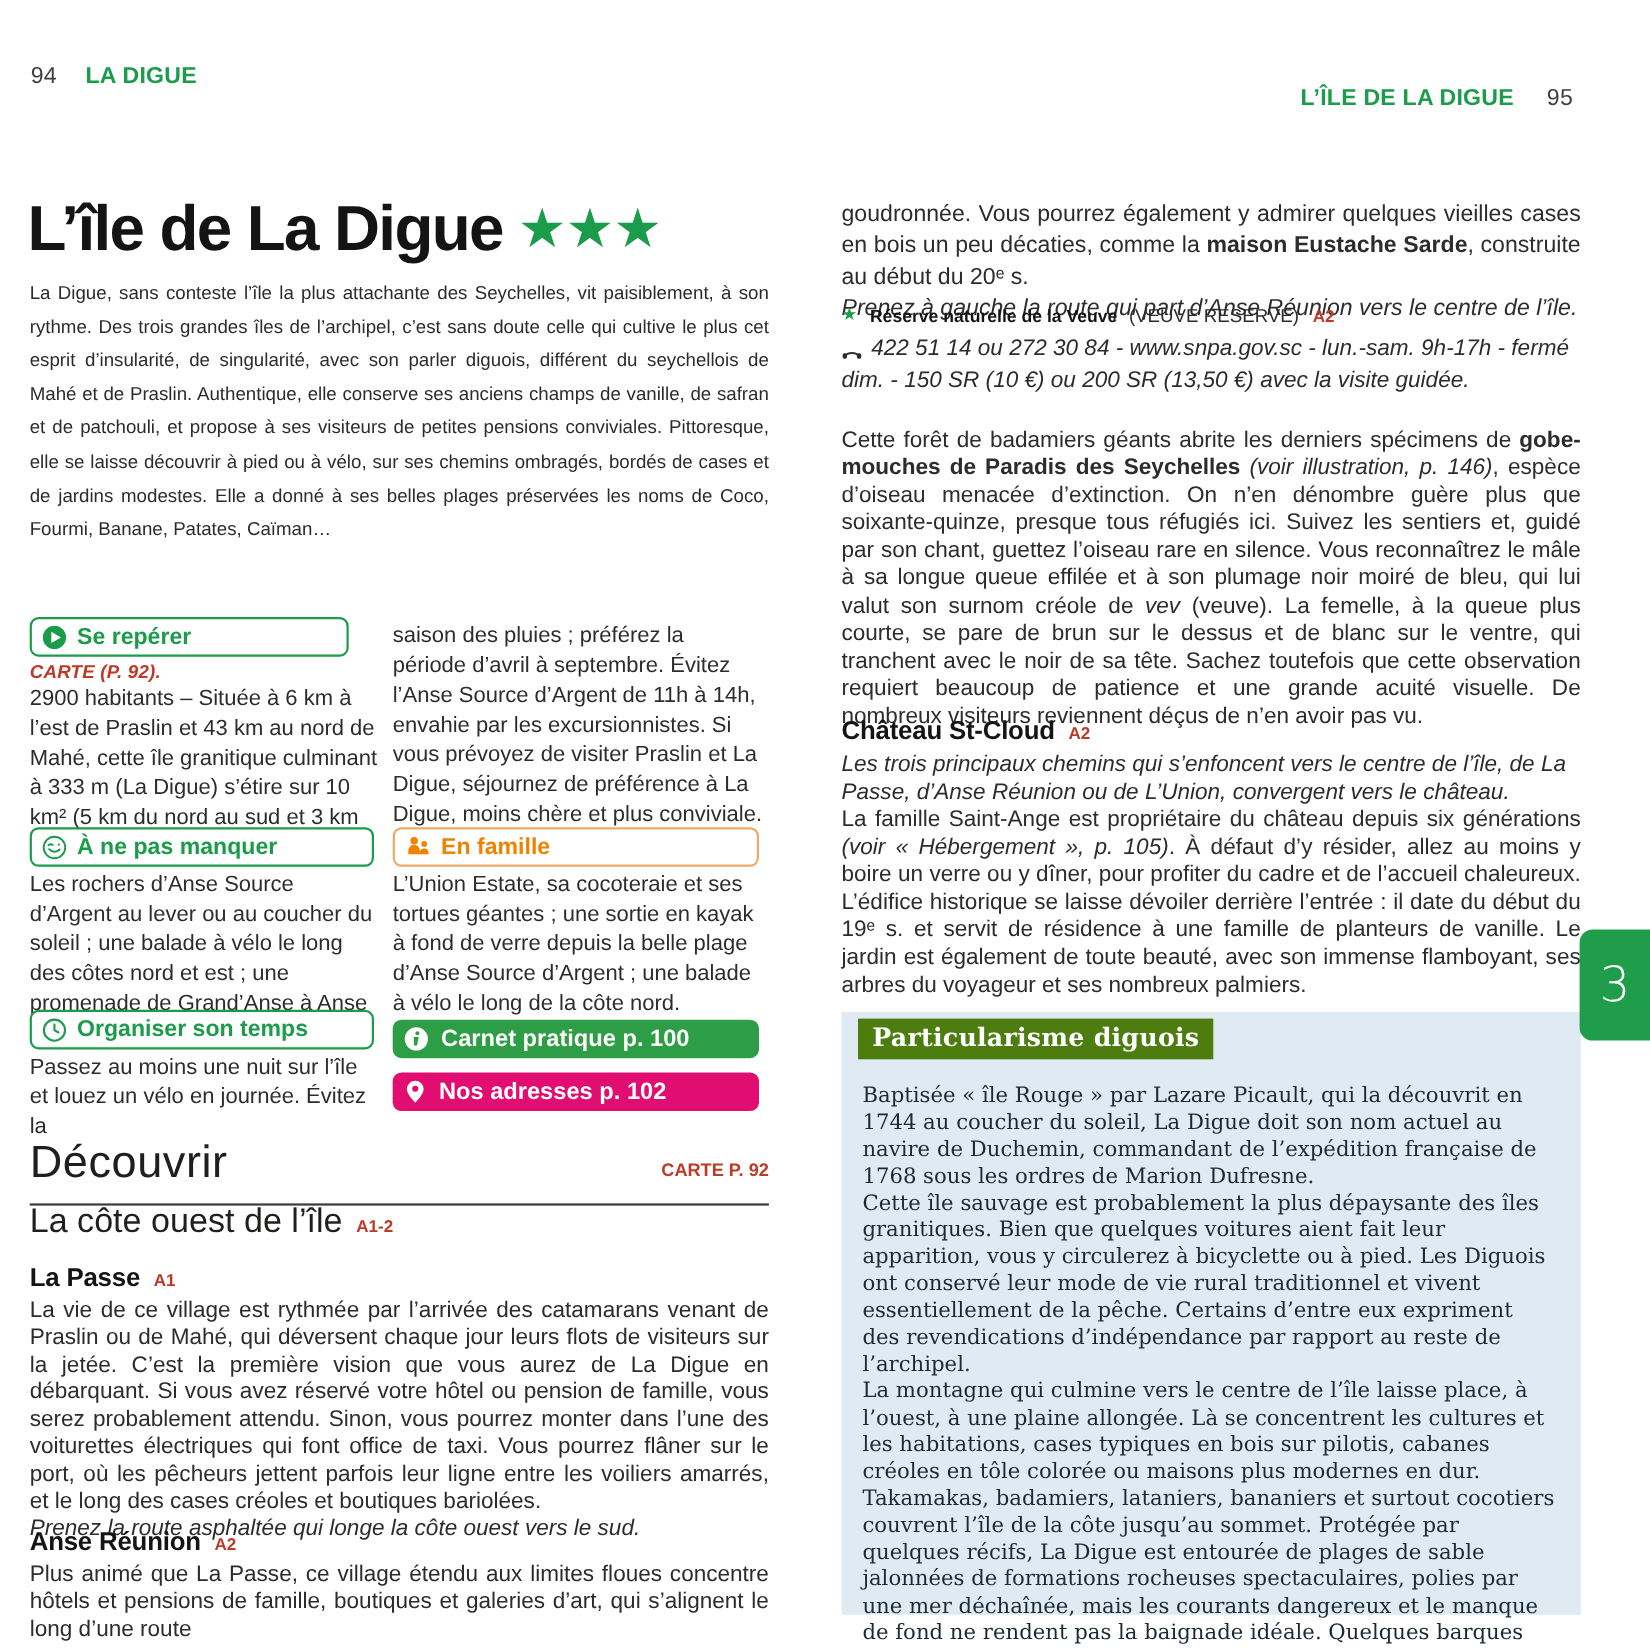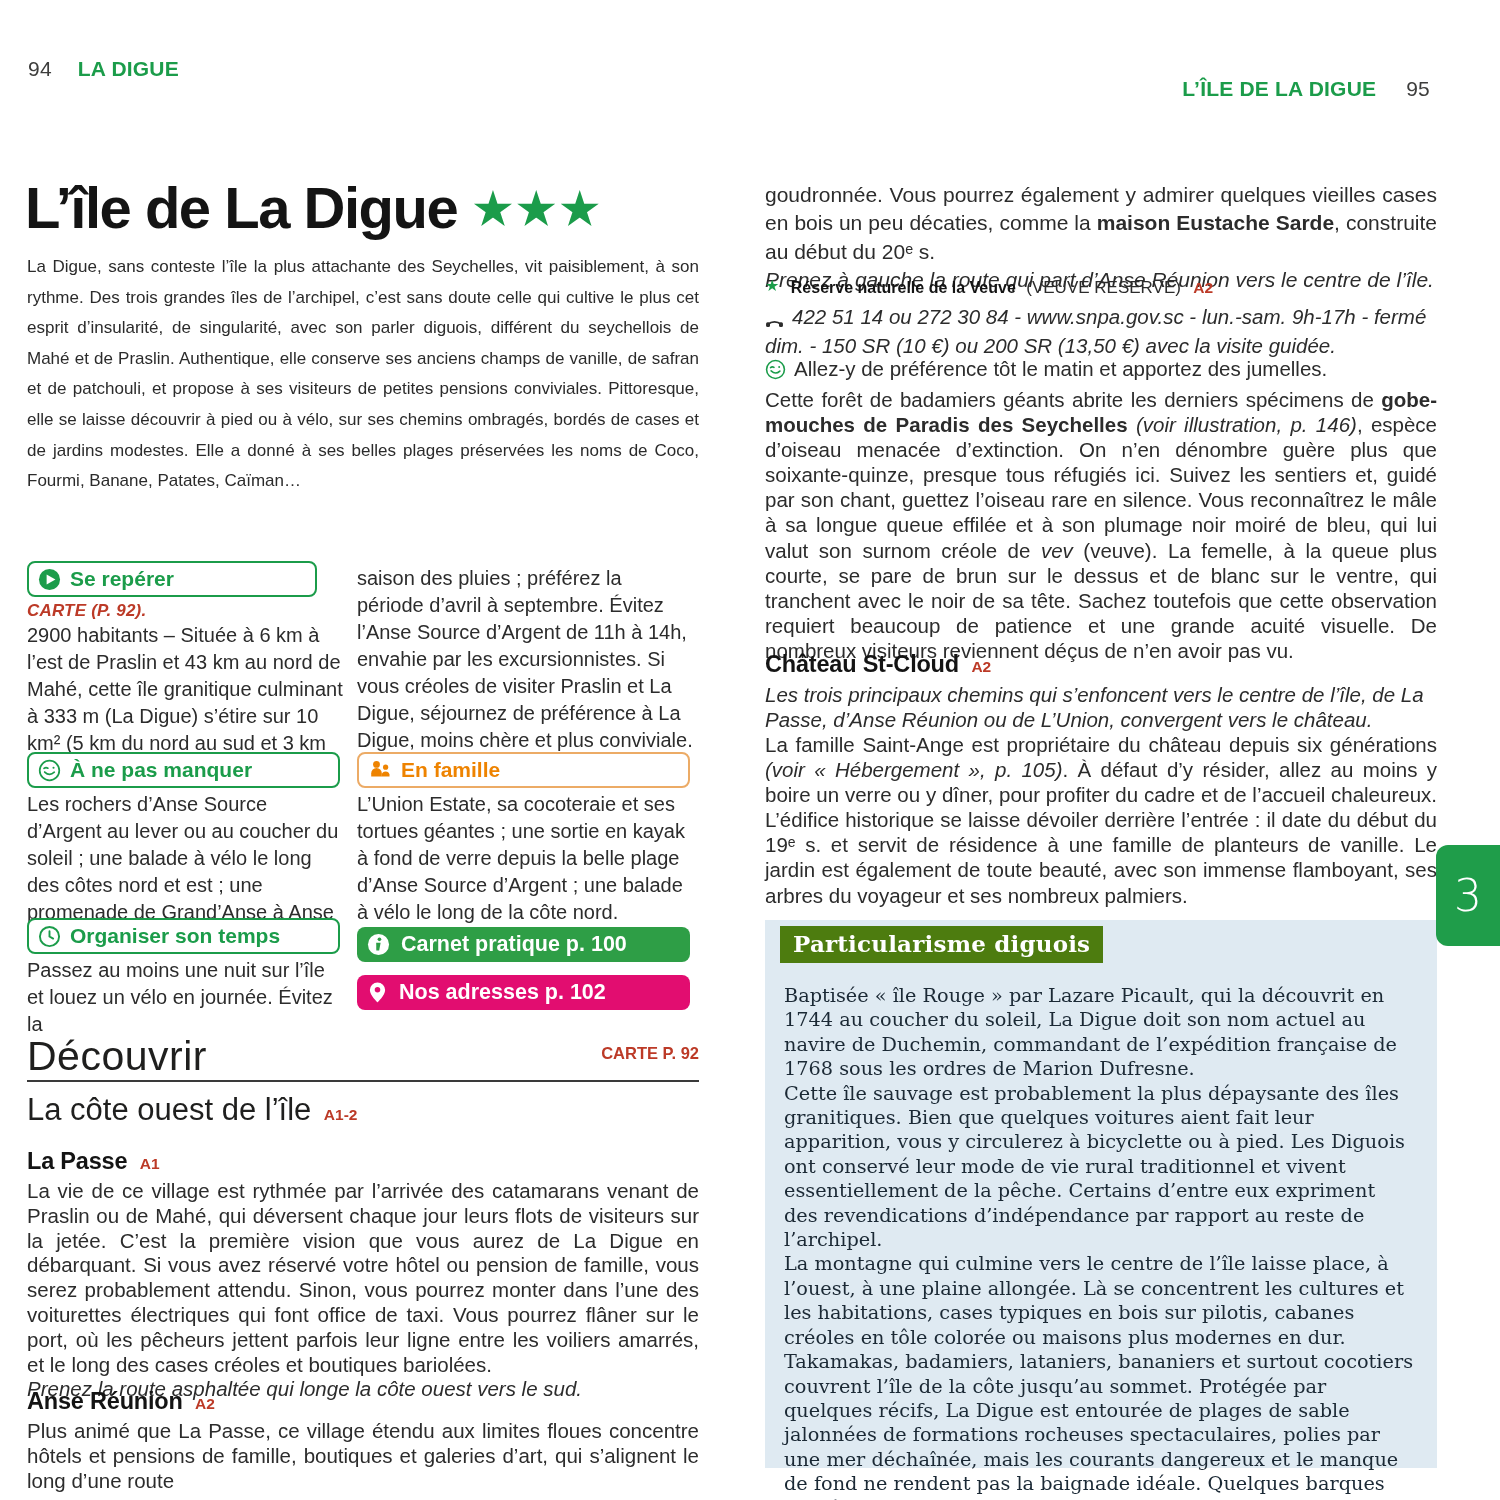--- a/index.html
+++ b/index.html
@@ -34,22 +34,22 @@
   .icon{display:inline-flex;flex:none;}
   .smalltxt{font-size:20px;line-height:27px;color:#2c2c2c;}
   .cartenote{font-size:17px;font-weight:bold;color:#bc3a27;letter-spacing:.2px;}
 
   .btn{height:35px;border-radius:8px;display:flex;align-items:center;padding:0 10px;box-sizing:border-box;cursor:pointer;}
   .btn .btxt{color:#fff;font-size:21.5px;font-weight:bold;margin-left:11px;white-space:nowrap;}
   .btn-green{background:#2e9e46;}
   .btn-pink{background:#e20d70;}
 
   
-  .decouvrir-row{left:27px;top:1033px;width:672px;border-bottom:2px solid #3a3a3a;
-                 display:flex;align-items:center;justify-content:space-between;}
+  .decouvrir-row{left:27px;top:1033px;width:672px;border-bottom:2px solid #3a3a3a;padding-bottom:14px;
+                 display:flex;align-items:flex-end;justify-content:space-between;}
   .decouvrir-title{font-size:41px;font-weight:300;color:#1f1f1e;letter-spacing:.5px;}
   .carte-right{font-size:16.5px;font-weight:bold;color:#bc3a27;padding-bottom:6px;}
 
   .h-sub{font-size:31px;font-weight:300;color:#1f1f1e;}
   .ref{font-size:15.5px;font-weight:bold;color:#bc3a27;margin-left:8px;}
   .h-entry{font-size:23.5px;font-weight:800;color:#141414;letter-spacing:-.2px;}
   .body20{font-size:20.5px;line-height:24.8px;color:#2c2c2c;}
   .body20r{font-size:20.5px;line-height:25.1px;color:#2c2c2c;}
 
   
@@ -116,21 +116,21 @@
     <span class="icon">
       <svg width="23" height="23" viewBox="0 0 24 24" fill="none" stroke="#1b9c4a" stroke-width="2" stroke-linecap="round">
           <circle cx="12" cy="12" r="10"></circle>
           <path d="M12 6.6 V12 L15.8 14.2"></path>
         </svg>
     </span>
     <span class="lbl">Organiser son temps</span>
   </div>
   <div class="abs smalltxt" style="left:27px;top:957px;width:318px;">Passez au moins une nuit sur l’île et louez un vélo en journée. Évitez la</div>
 
-  <div class="abs smalltxt" style="left:357px;top:565px;width:336px;">saison des pluies ; préférez la période d’avril à septembre. Évitez l’Anse Source d’Argent de 11h à 14h, envahie par les excursionnistes. Si vous créoles de visiter Praslin et La Digue, séjournez de préférence à La Digue, moins chère et plus conviviale.</div>
+  <div class="abs smalltxt" style="left:357px;top:565px;width:336px;">saison des pluies ; préférez la période d’avril à septembre. Évitez l’Anse Source d’Argent de 11h à 14h, envahie par les excursionnistes. Si vous prévoyez de visiter Praslin et La Digue, séjournez de préférence à La Digue, moins chère et plus conviviale.</div>
 
   <div class="abs infobox orange" style="left:357px;top:752px;width:333px;">
     <span class="icon">
       <svg width="24" height="22" viewBox="0 0 24 22" fill="#ee8300">
           <circle cx="8.5" cy="5.4" r="3.4"></circle>
           <path d="M3.2 17.5 v-3.2 a5.3 5.3 0 0 1 10.6 0 v3.2 z"></path>
           <circle cx="17.6" cy="8.2" r="2.6"></circle>
           <path d="M13.7 17.5 v-2 a4 4 0 0 1 7.8 0 v2 z"></path>
         </svg>
     </span>
@@ -198,30 +198,20 @@
   <div class="abs i" style="left:765px;top:305px;width:672px;font-size:20.5px;line-height:24.5px;color:#2c2c2c;">
     <span class="inline-icon">
       <svg width="19" height="15" viewBox="0 0 20 16" fill="none" stroke="#2c2c2c" stroke-width="1.9" stroke-linecap="round">
           <path d="M3.2 12 a8.8 7 0 0 1 13.6 0"></path>
           <rect x="1" y="9.8" width="4.2" height="5.2" rx="1.6" fill="#2c2c2c" stroke="none"></rect>
           <rect x="14.8" y="9.8" width="4.2" height="5.2" rx="1.6" fill="#2c2c2c" stroke="none"></rect>
         </svg>
     </span><span>422 51 14 ou 272 30 84 - www.snpa.gov.sc - lun.-sam. 9h-17h - fermé dim. - 150 SR (10 €) ou 200 SR (13,50 €) avec la visite guidée.</span>
   </div>
 
-  <div class="abs" style="left:765px;top:357px;width:672px;font-size:20.5px;color:#2c2c2c;">
-    <span class="inline-icon">
-      <svg width="21" height="21" viewBox="0 0 24 24" fill="none" stroke="#1b9c4a" stroke-width="1.8" stroke-linecap="round">
-          <circle cx="12" cy="12" r="10.2"></circle>
-          <path d="M6.3 9.8 q2 -1.6 4 -0.2"></path>
-          <circle cx="16.2" cy="9.2" r="1.1" fill="#1b9c4a" stroke="none"></circle>
-          <path d="M7 13.6 q5 4.8 10 0.2"></path>
-        </svg>
-    </span><span>Allez-y de préférence tôt le matin et apportez des jumelles.</span>
-  </div>
 
   <div class="abs body20r justify" style="left:765px;top:387px;width:672px;"><span>Cette forêt de badamiers géants abrite les derniers spécimens de </span><span class="b">gobe-mouches de Paradis des Seychelles </span><span class="i">(voir illustration, p. 146)</span><span>, espèce d’oiseau menacée d’extinction. On n’en dénombre guère plus que soixante-quinze, presque tous réfugiés ici. Suivez les sentiers et, guidé par son chant, guettez l’oiseau rare en silence. Vous reconnaîtrez le mâle à sa longue queue effilée et à son plumage noir moiré de bleu, qui lui valut son surnom créole de </span><span class="i">vev</span><span> (veuve). La femelle, à la queue plus courte, se pare de brun sur le dessus et de blanc sur le ventre, qui tranchent avec le noir de sa tête. Sachez toutefois que cette observation requiert beaucoup de patience et une grande acuité visuelle. De nombreux visiteurs reviennent déçus de n’en avoir pas vu.</span></div>
 
   <div class="abs" style="left:765px;top:651px;">
     <span class="h-entry">Château St-Cloud</span>
     <span class="ref">A2</span>
   </div>
   <div class="abs dir" style="left:765px;top:682px;width:672px;font-size:20.5px;line-height:25px;color:#2c2c2c;">Les trois principaux chemins qui s’enfoncent vers le centre de l’île, de La Passe, d’Anse Réunion ou de L’Union, convergent vers le château.</div>
   <div class="abs body20r justify" style="left:765px;top:732px;width:672px;"><span>La famille Saint-Ange est propriétaire du château depuis six générations </span><span class="i">(voir « Hébergement », p. 105)</span><span>. À défaut d’y résider, allez au moins y boire un verre ou y dîner, pour profiter du cadre et de l’accueil chaleureux. L’édifice historique se laisse dévoiler derrière l’entrée : il date du début du 19ᵉ s. et servit de résidence à une famille de planteurs de vanille. Le jardin est également de toute beauté, avec son immense flamboyant, ses arbres du voyageur et ses nombreux palmiers.</span></div>
 

